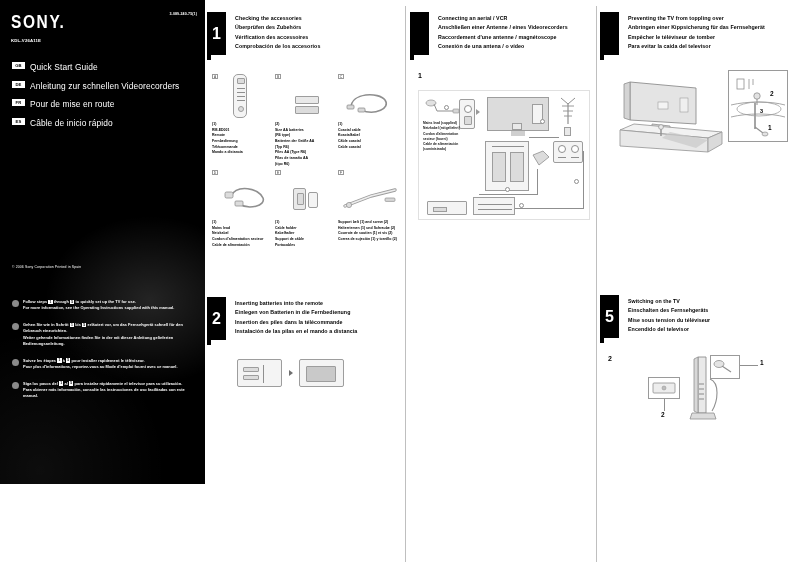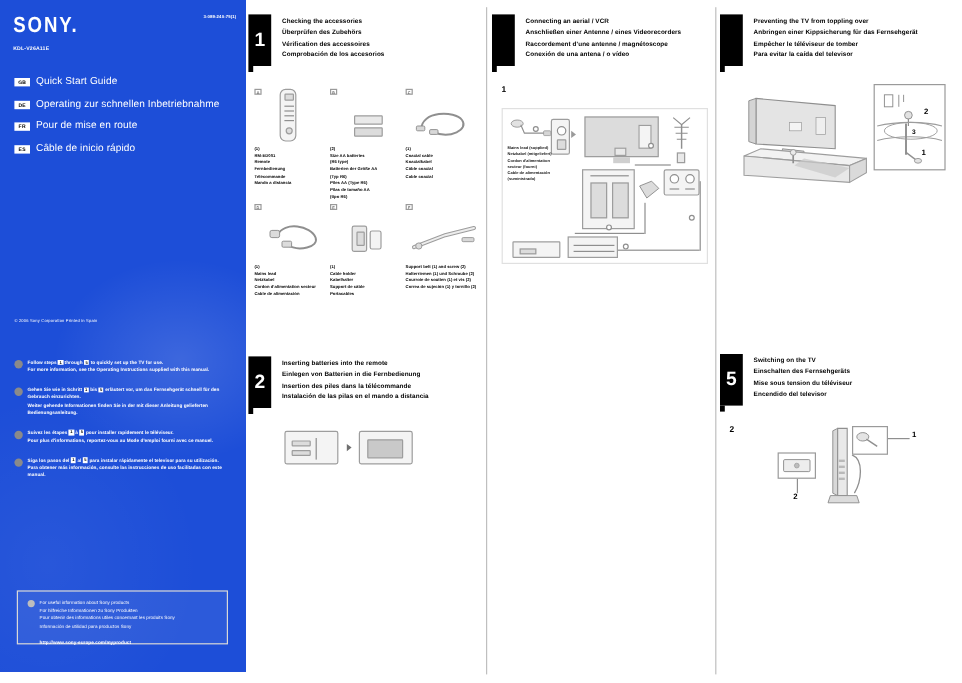--- a/index.html
+++ b/index.html
@@ -12,22 +12,22 @@
   }
   #sheet {
     position: relative;
     width: 802px; height: 569px;
     background: #ffffff;
   }
 
   
   .cover {
     position: absolute; left: 0; top: 0;
-    width: 205px; height: 560px;
-    background: #1d4ed8;
+    width: 205px; height: 484px;
+    background: #000000;
     overflow: hidden;
   }
   .cover::after {
     
     content: "";
     position: absolute; left: 0; top: 0; right: 0; bottom: 0;
     background:
       radial-gradient(ellipse 150px 120px at 150px 300px, rgba(255,255,255,0.14), rgba(255,255,255,0) 70%),
       radial-gradient(ellipse 180px 200px at 40px 470px, rgba(255,255,255,0.05), rgba(255,255,255,0) 70%);
     pointer-events: none;
@@ -54,21 +54,21 @@
   .model-no {
     position: absolute; left: 11px; top: 38px;
     color: #fff; font-size: 4.3px; font-weight: 700; letter-spacing: 0.15px;
   }
 
   .lang-list {
     position: absolute; left: 12px; top: 62px;
     width: 190px;
   }
   .lang-row {
-    display: flex; align-items: flex-end;
+    display: flex; align-items: flex-start;
     margin-bottom: 8.5px;
   }
   .lang-badge {
     display: inline-flex; align-items: center; justify-content: center;
     width: 13px; height: 7px;
     background: #fff; color: #000;
     font-size: 4.2px; font-weight: 700;
     margin-right: 5px;
     letter-spacing: 0.2px;
   }
@@ -211,21 +211,21 @@
     <div class="cat-no">3-089-240-75(1)</div>
     <div class="model-no">KDL-V26A11E</div>
 
     <div class="lang-list">
       <div class="lang-row">
         <span class="lang-badge">GB</span>
         <span class="lang-title">Quick Start Guide</span>
       </div>
       <div class="lang-row">
         <span class="lang-badge">DE</span>
-        <span class="lang-title">Operating zur schnellen Inbetriebnahme</span>
+        <span class="lang-title">Anleitung zur schnellen Videorecorders</span>
       </div>
       <div class="lang-row">
         <span class="lang-badge">FR</span>
         <span class="lang-title">Pour de mise en route</span>
       </div>
       <div class="lang-row">
         <span class="lang-badge">ES</span>
         <span class="lang-title">Câble de inicio rápido</span>
       </div>
     </div>

